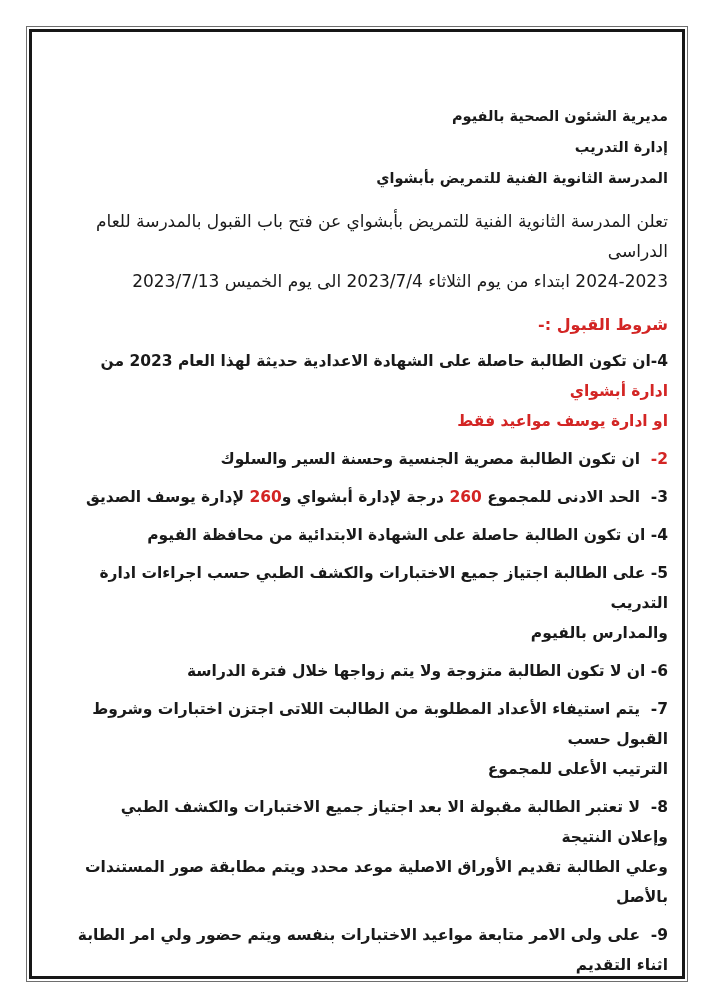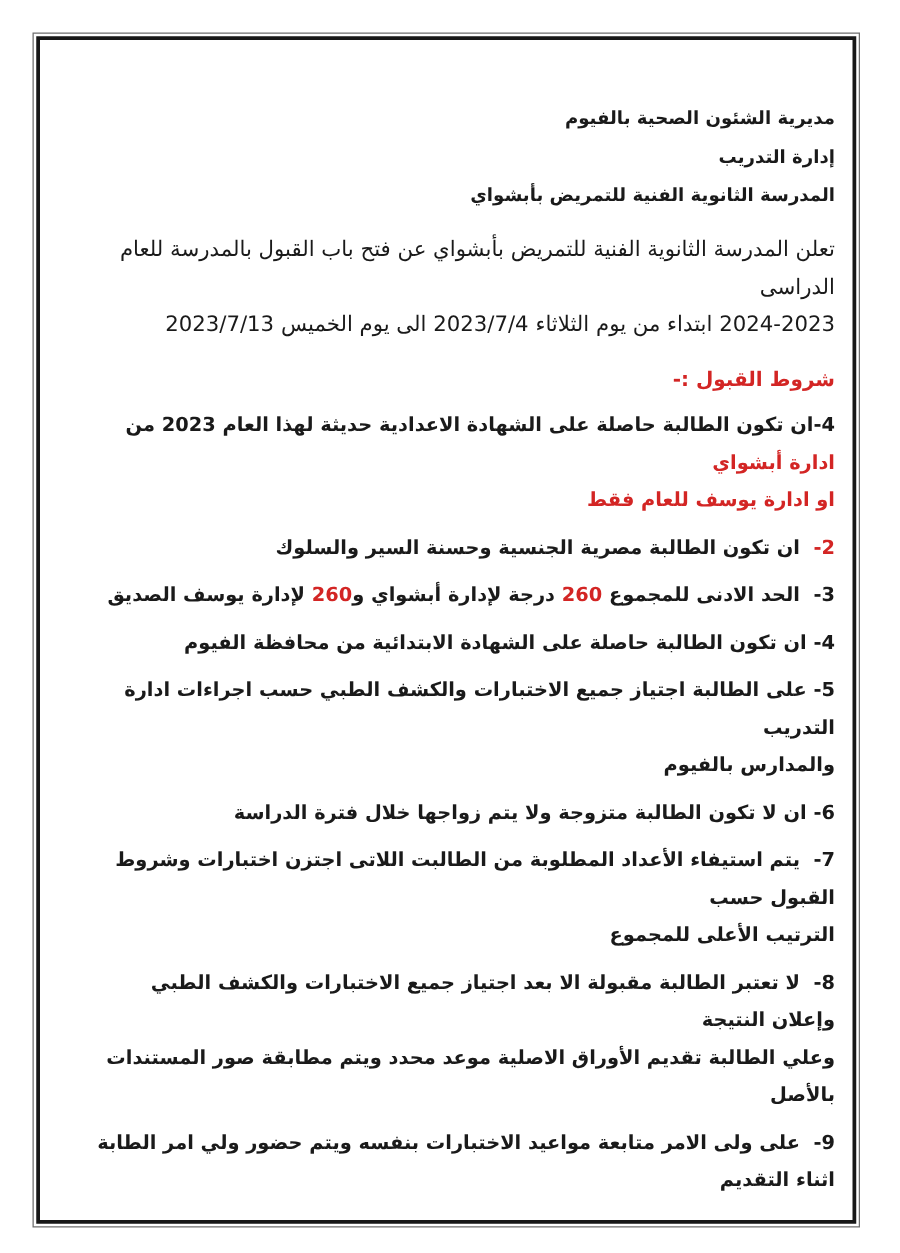--- a/index.html
+++ b/index.html
@@ -20,21 +20,21 @@
     position: absolute;
     left: 29px;
     top: 29px;
     width: 656px;
     height: 950px;
     box-sizing: border-box;
     border: 3px solid #171717;
     outline: 1px solid #6e6e6e;
     outline-offset: 2px;
     background: #ffffff;
-    padding: 48px 14px 0 40px;
+    padding: 69px 14px 0 40px;
   }
   .letterhead .lh-line {
     font-size: 14.5px;
     font-weight: bold;
     line-height: 31px;
     text-align: right;
     white-space: nowrap;
   }
   .doc-title {
     margin: 10px 0 0 0;
@@ -87,21 +87,21 @@
   </div>
 
 
   <p class="intro">تعلن المدرسة الثانوية الفنية للتمريض بأبشواي عن فتح باب القبول بالمدرسة للعام الدراسى
 2024-2023 ابتداء من يوم الثلاثاء 2023/7/4 الى يوم الخميس 2023/7/13</p>
 
   <p class="conditions-heading">شروط القبول :-</p>
 
   <div class="conditions-list">
     <p class="condition-item"><span>4-ان تكون الطالبة حاصلة على الشهادة الاعدادية حديثة لهذا العام 2023 من </span><span class="red">ادارة أبشواي
-او ادارة يوسف للعام فقط</span></p>
+او ادارة يوسف مواعيد فقط</span></p>
     <p class="condition-item"><span class="red">2-</span><span>  ان تكون الطالبة مصرية الجنسية وحسنة السير والسلوك</span></p>
     <p class="condition-item"><span>3-  الحد الادنى للمجموع </span><span class="red">260</span><span> درجة لإدارة أبشواي و</span><span class="red">260</span><span> لإدارة يوسف الصديق</span></p>
     <p class="condition-item"><span>4- ان تكون الطالبة حاصلة على الشهادة الابتدائية من محافظة الفيوم</span></p>
     <p class="condition-item"><span>5- على الطالبة اجتياز جميع الاختبارات والكشف الطبي حسب اجراءات ادارة التدريب
 والمدارس بالفيوم</span></p>
     <p class="condition-item"><span>6- ان لا تكون الطالبة متزوجة ولا يتم زواجها خلال فترة الدراسة</span></p>
     <p class="condition-item"><span>7-  يتم استيفاء الأعداد المطلوبة من الطالبت اللاتى اجتزن اختبارات وشروط القبول حسب
 الترتيب الأعلى للمجموع</span></p>
     <p class="condition-item"><span>8-  لا تعتبر الطالبة مقبولة الا بعد اجتياز جميع الاختبارات والكشف الطبي وإعلان النتيجة
 وعلي الطالبة تقديم الأوراق الاصلية موعد محدد ويتم مطابقة صور المستندات بالأصل</span></p>

